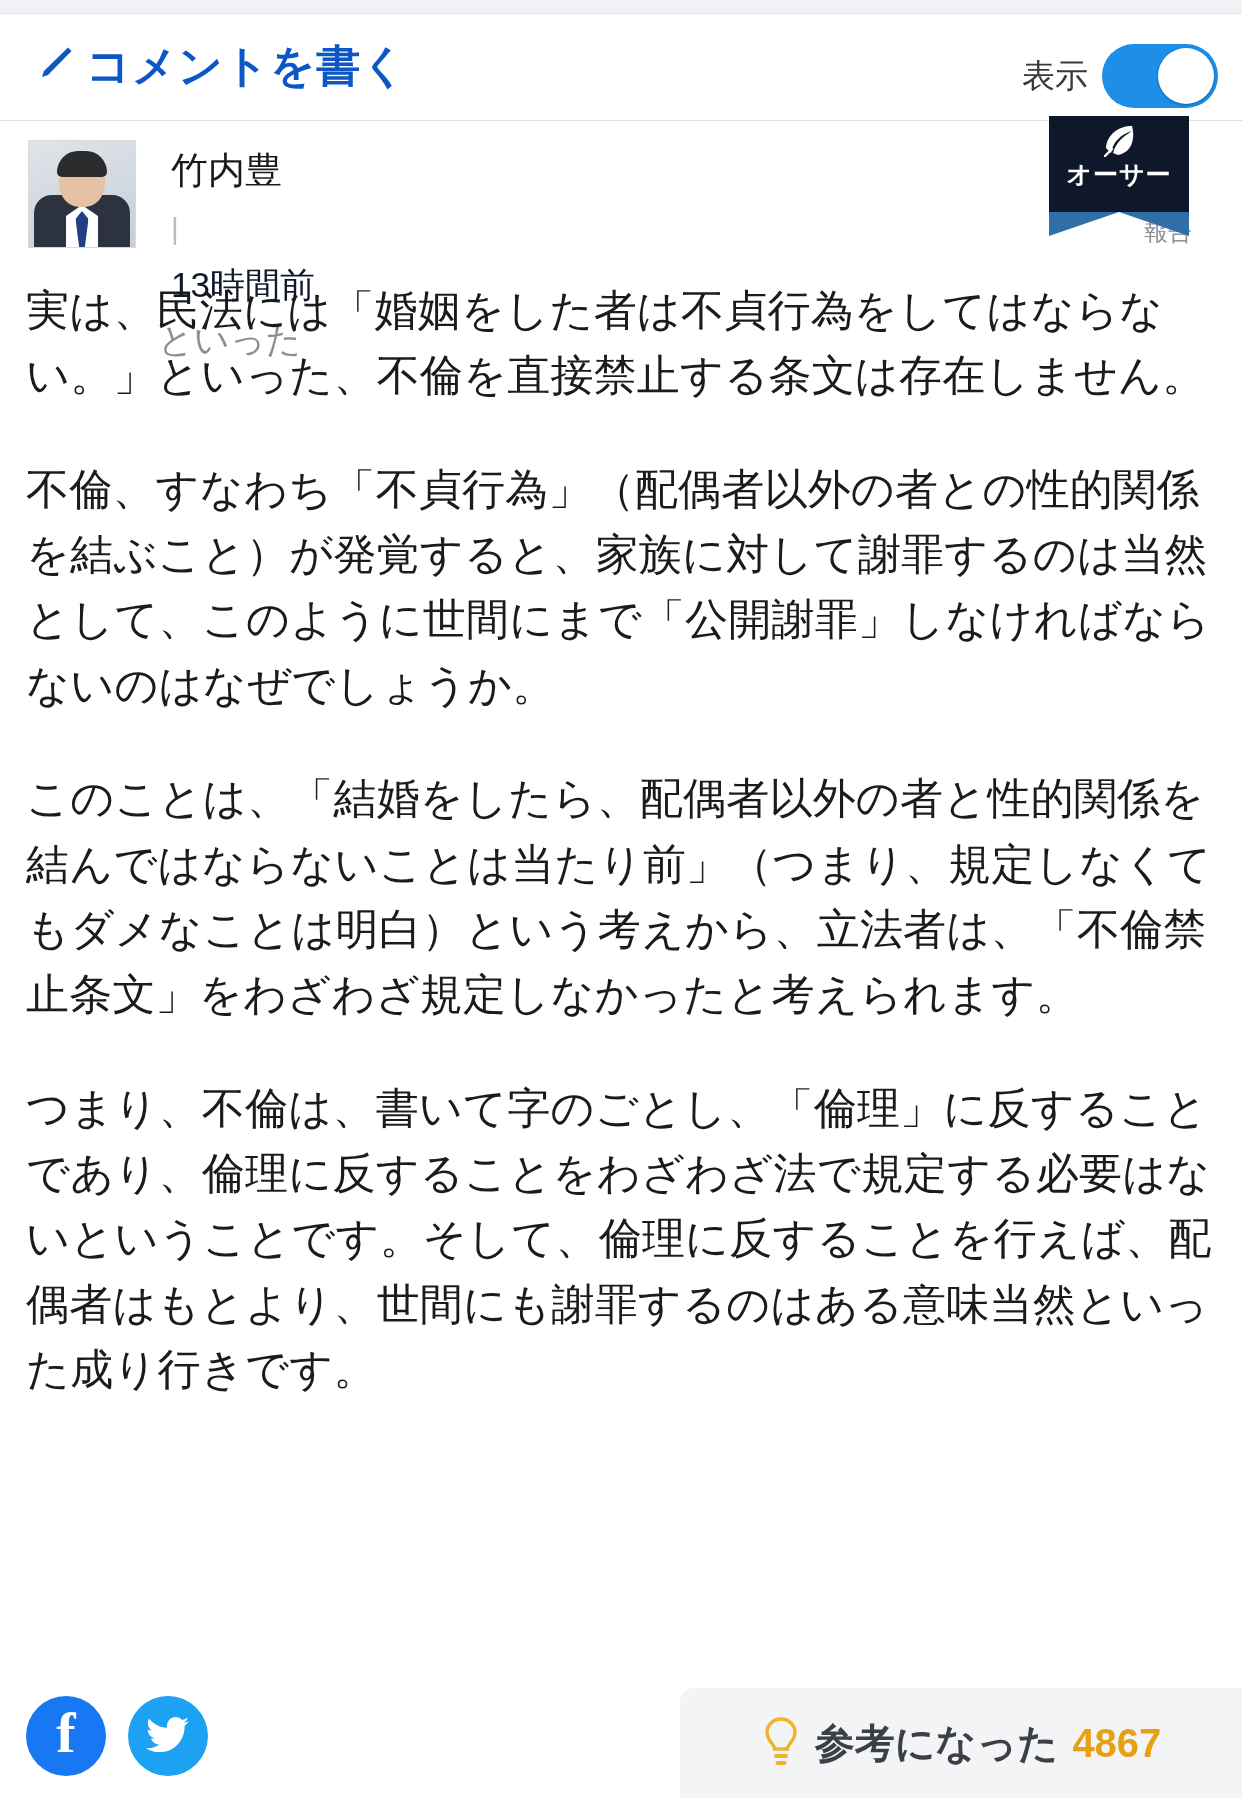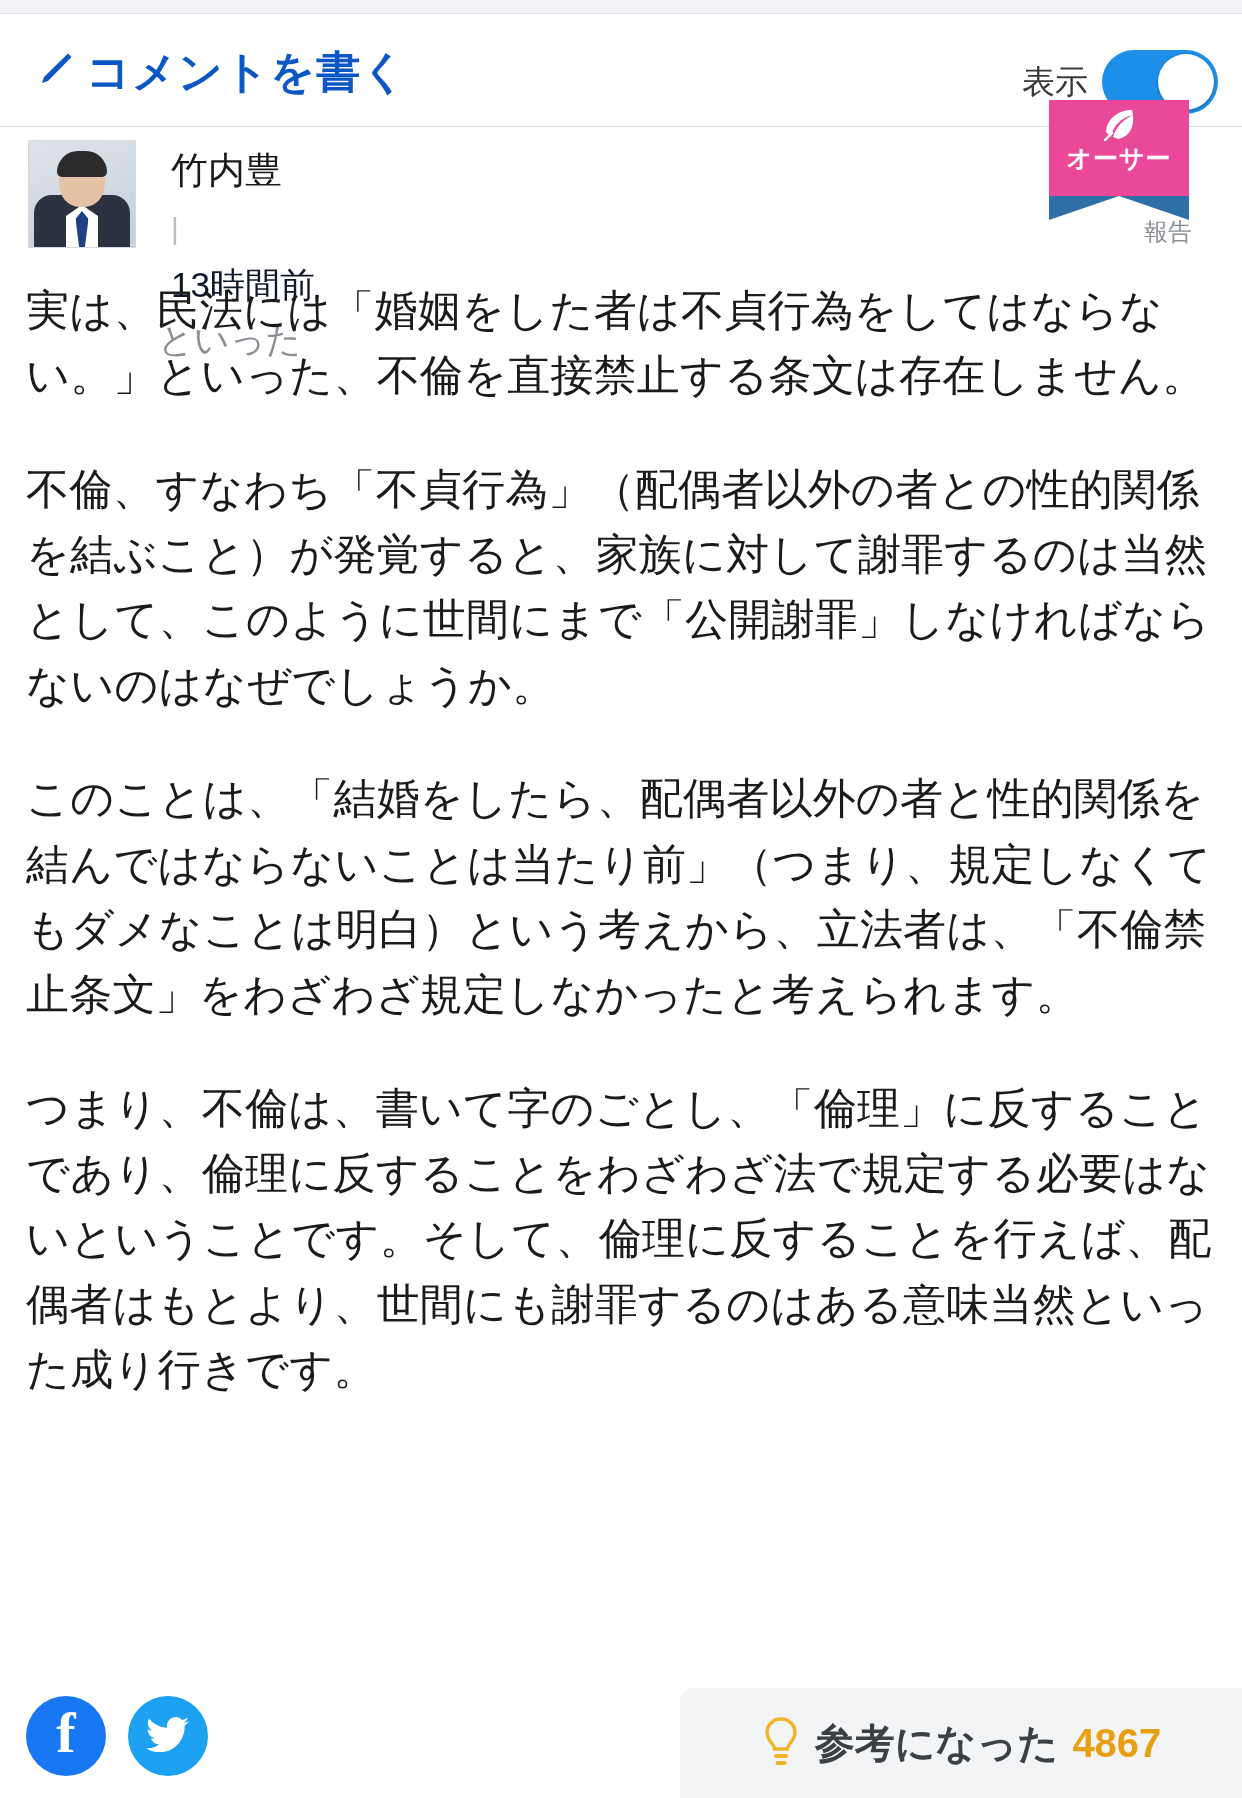--- a/index.html
+++ b/index.html
@@ -22,21 +22,21 @@
     top: 0; left: 0;
     width: 1242px;
     height: 14px;
     background: #f0f2f5;
     border-bottom: 1px solid #e3e6ea;
   }
 
   
   .header {
     position: absolute;
-    top: 20px; left: 0;
+    top: 14px; left: 0;
     width: 1242px;
     height: 107px;
     background: #ffffff;
     border-bottom: 1px solid #dcdfe3;
   }
   .write-comment {
     position: absolute;
     left: 34px;
     top: 30px;
     display: flex;
@@ -85,25 +85,25 @@
     width: 56px;
     height: 56px;
     border-radius: 50%;
     background: #ffffff;
     box-shadow: 0 1px 3px rgba(0,0,0,.35);
   }
 
   
   .author-ribbon {
     position: absolute;
-    top: 100px;
+    top: 116px;
     right: 53px;
     width: 140px;
     height: 96px;
-    background: #ec4899;
+    background: #0f172a;
     color: #ffffff;
     text-align: center;
     z-index: 5;
   }
   .author-ribbon:after {
     content: "";
     position: absolute;
     bottom: -24px;
     left: 0;
     width: 0; height: 0;

